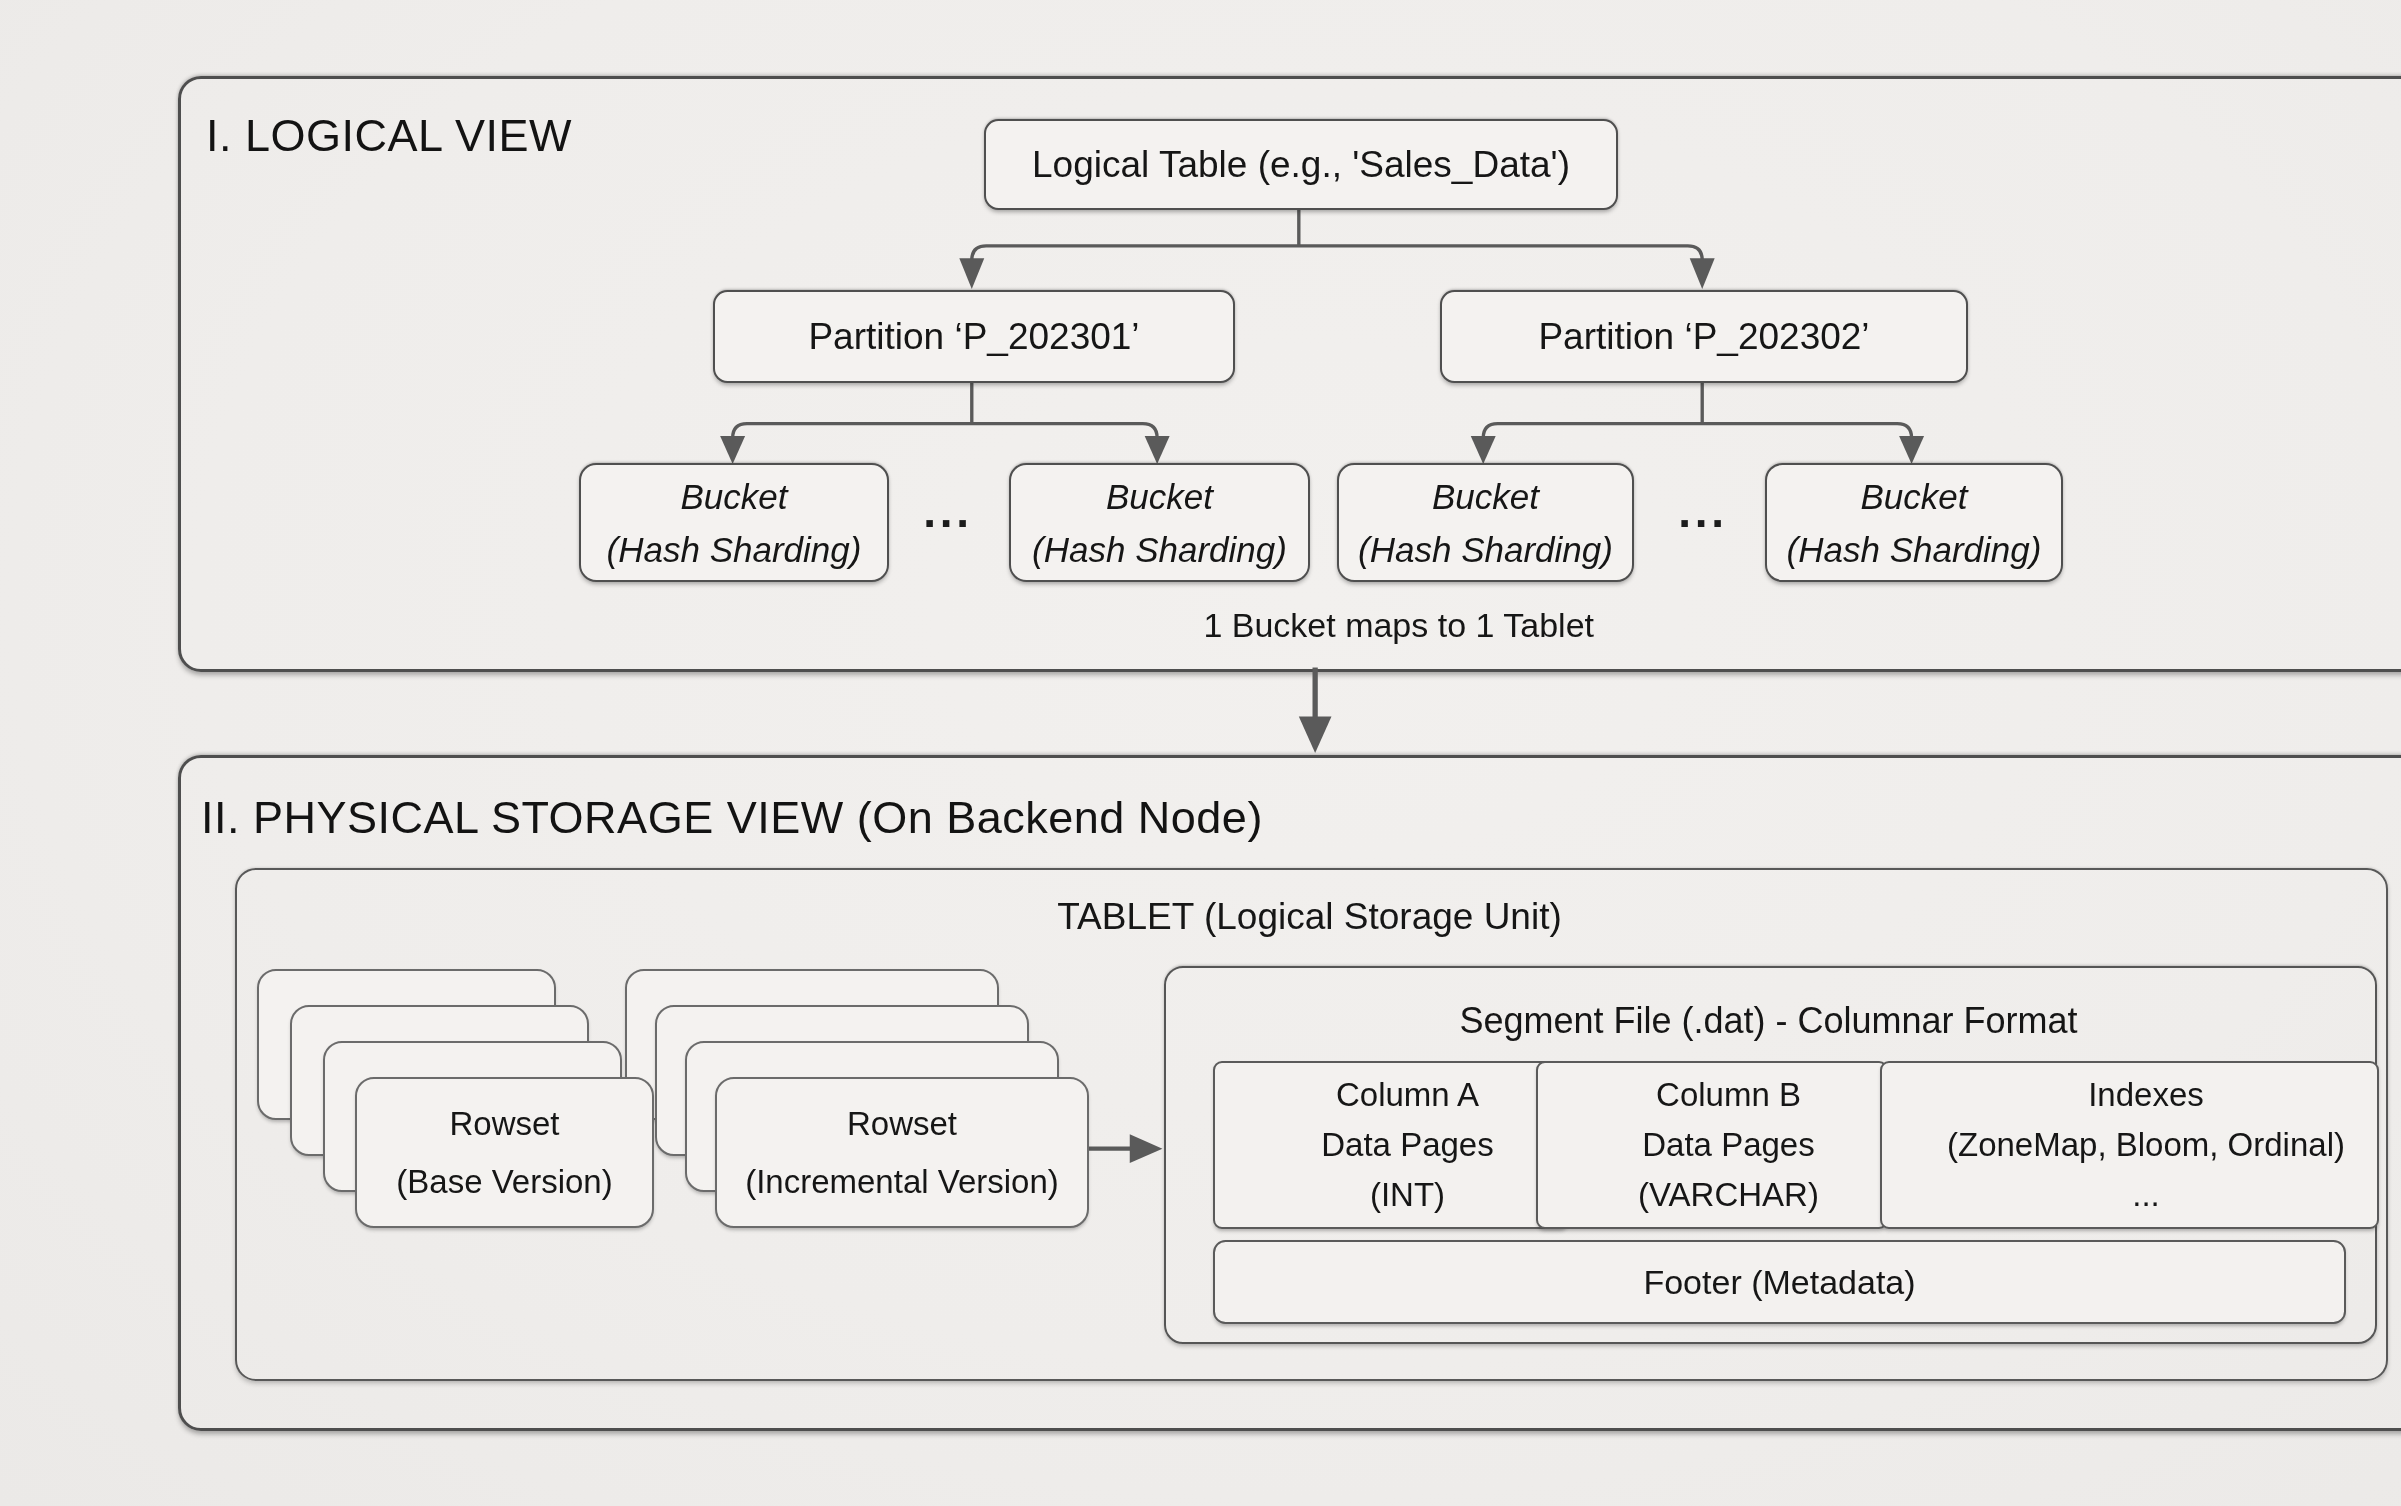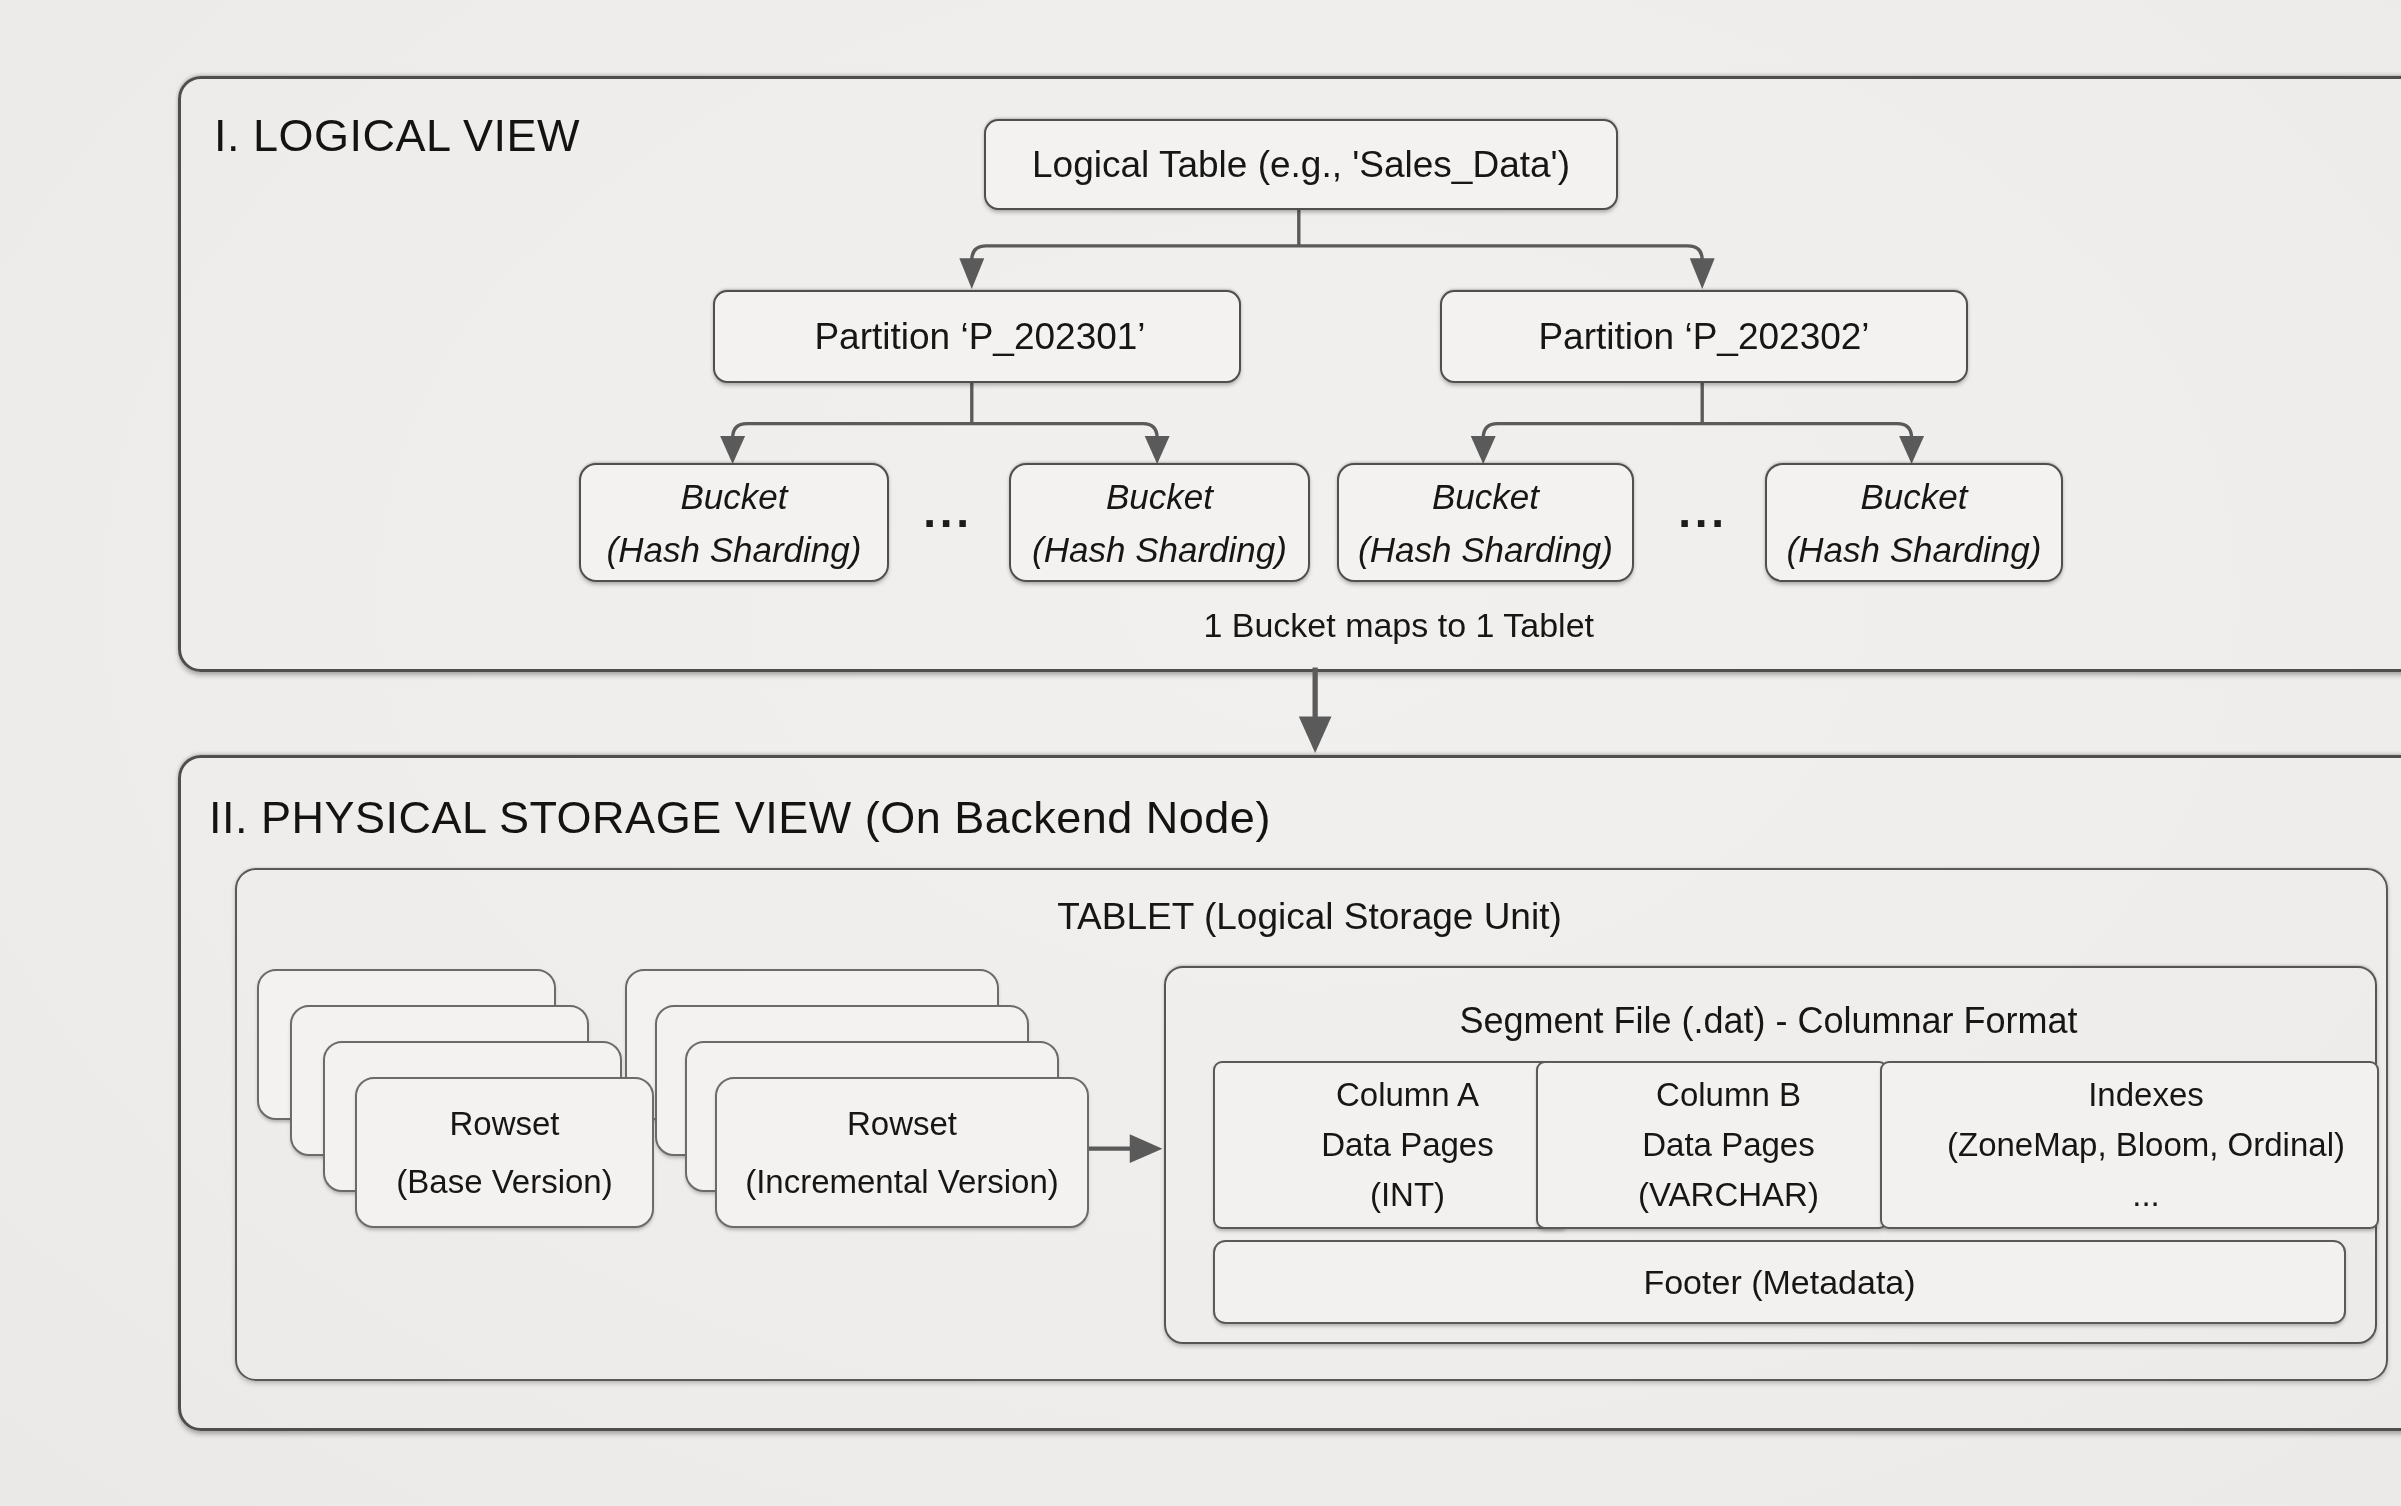--- a/index.html
+++ b/index.html
@@ -23,21 +23,20 @@
     background:transparent;
     z-index:1;
   }
   .section-title{
     position:absolute;
     font-size:45px;
     letter-spacing:0.5px;
     color:#131313;
     z-index:4;
     white-space:nowrap;
-    margin-left:8px;
   }
   svg.connectors{
     position:absolute;
     left:0;top:0;
     z-index:2;
     pointer-events:none;
   }
   .node{
     position:absolute;
     background:#f4f2f0;
@@ -166,21 +165,21 @@
     <polygon points="2704,1492 2772,1492 2738,1568" fill="#5a5a5a"></polygon>
 
     <path d="M2262 2392 L2358 2392" stroke="#5a5a5a" stroke-width="9" fill="none"></path>
     <polygon points="2352,2362 2352,2422 2420,2392" fill="#5a5a5a"></polygon>
   </svg>
 
   <div class="node big-label" style="left:984px;top:119px;width:630px;height:87px;">
     <span class="l">Logical Table (e.g., 'Sales_Data')</span>
   </div>
 
-  <div class="node big-label" style="left:713px;top:290px;width:518px;height:89px;padding-left:6px;">
+  <div class="node big-label" style="left:713px;top:290px;width:518px;height:89px;">
     <span class="l">Partition ‘P_202301’</span>
   </div>
 
   <div class="node big-label" style="left:1440px;top:290px;width:524px;height:89px;">
     <span class="l">Partition ‘P_202302’</span>
   </div>
 
   <div class="node bucket" style="left:579px;top:463px;width:306px;height:115px;">
     <span class="l">Bucket</span>
     <span class="l">(Hash Sharding)</span>

